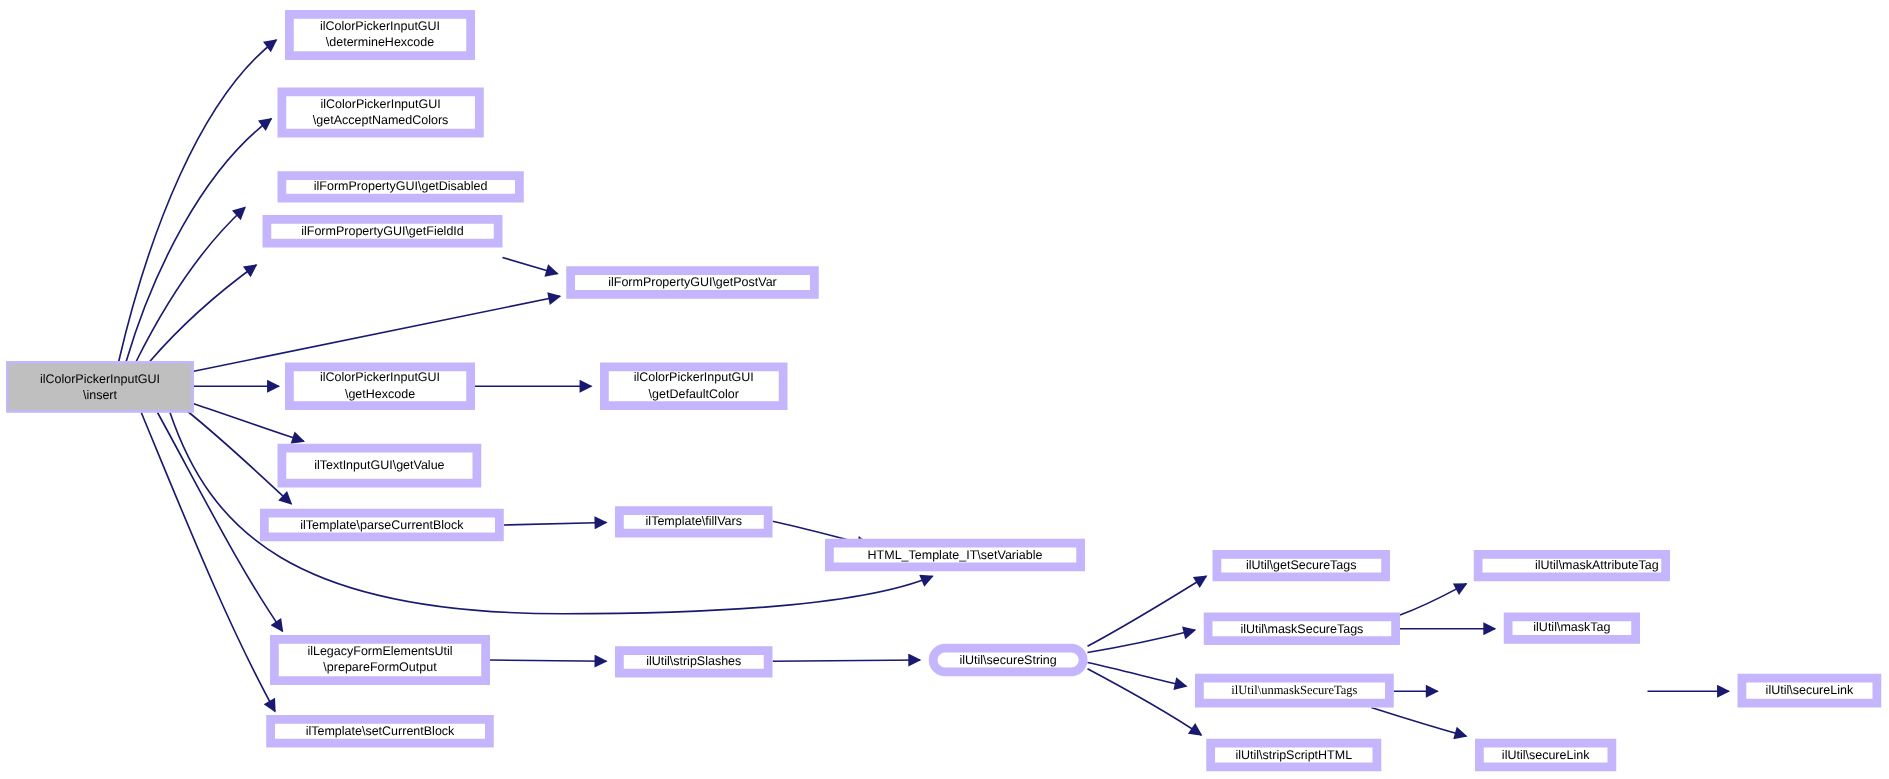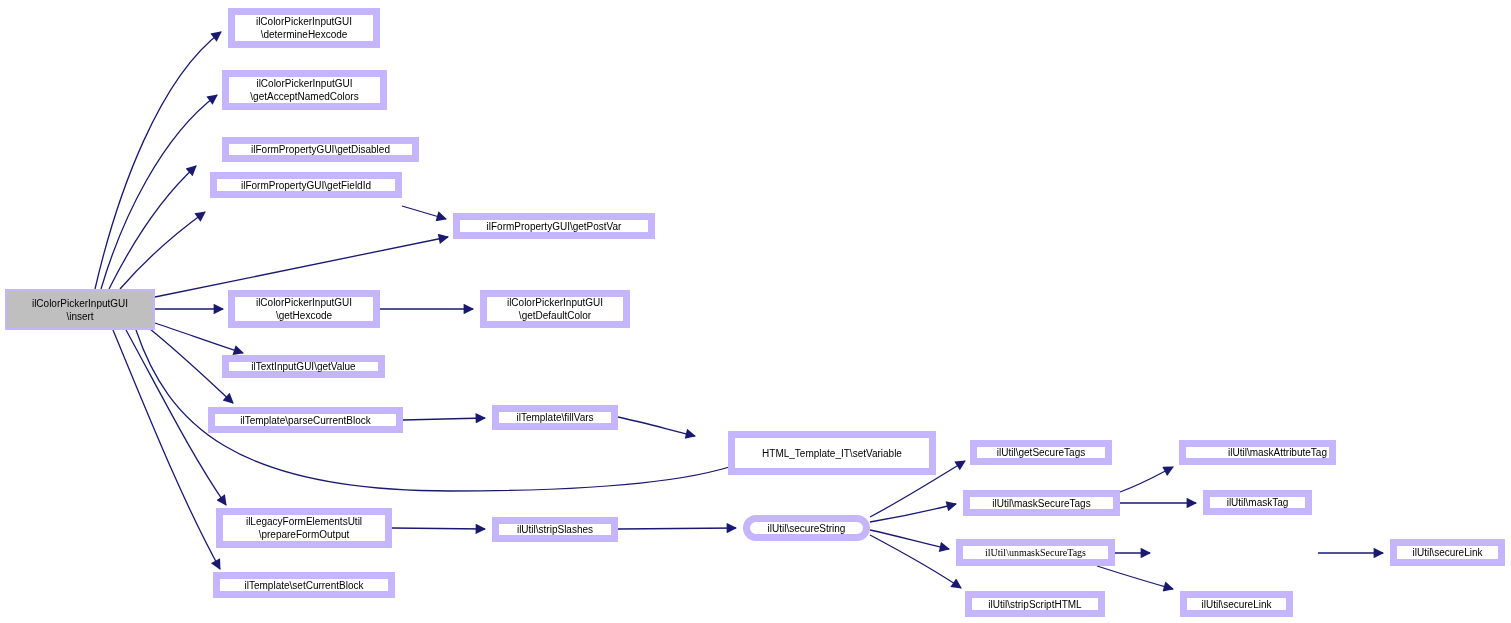--- a/index.html
+++ b/index.html
@@ -60,24 +60,24 @@
 \determineHexcode</div>
     <div class="node" style="left: 222px; top: 70px; width: 165px; height: 40px;">ilColorPickerInputGUI
 \getAcceptNamedColors</div>
     <div class="node" style="left: 201px; top: 137px; width: 197px; height: 25px; margin-left: 21px;">ilFormPropertyGUI\getDisabled</div>
     <div class="node" style="left: 210px; top: 172px; width: 192px; height: 26px;">ilFormPropertyGUI\getFieldId</div>
     <div class="node" style="left: 453px; top: 213px; width: 202px; height: 26px;">ilFormPropertyGUI\getPostVar</div>
     <div class="node" style="left: 228px; top: 290px; width: 152px; height: 38px;">ilColorPickerInputGUI
 \getHexcode</div>
     <div class="node" style="left: 480px; top: 290px; width: 150px; height: 38px;">ilColorPickerInputGUI
 \getDefaultColor</div>
-    <div class="node" style="left: 222px; top: 355px; width: 163px; height: 23px;">ilTextInputGUI\getValue</div>
+    <div class="node" style="left: 222px; top: 355px; width: 163px; height: 35px;">ilTextInputGUI\getValue</div>
     <div class="node" style="left: 208px; top: 407px; width: 195px; height: 26px;">ilTemplate\parseCurrentBlock</div>
     <div class="node" style="left: 492px; top: 405px; width: 126px; height: 25px;">ilTemplate\fillVars</div>
-    <div class="node" style="left: 728px; top: 431px; width: 208px; height: 44px;">HTML_Template_IT\setVariable</div>
+    <div class="node" style="left: 660px; top: 431px; width: 208px; height: 26px;">HTML_Template_IT\setVariable</div>
     <div class="node" style="left: 216px; top: 508px; width: 176px; height: 40px;">ilLegacyFormElementsUtil
 \prepareFormOutput</div>
     <div class="node" style="left: 213px; top: 572px; width: 182px; height: 26px;">ilTemplate\setCurrentBlock</div>
     <div class="node" style="left: 492px; top: 517px; width: 126px; height: 25px;">ilUtil\stripSlashes</div>
     <div class="node" style="left: 743px; top: 515px; width: 127px; height: 26px; border-radius: 13px;">ilUtil\secureString</div>
     <div class="node" style="left: 970px; top: 440px; width: 142px; height: 25px;">ilUtil\getSecureTags</div>
     <div class="node" style="left: 1179px; top: 440px; width: 157px; height: 25px; padding-left: 40px;">ilUtil\maskAttributeTag</div>
     <div class="node" style="left: 963px; top: 490px; width: 157px; height: 26px;">ilUtil\maskSecureTags</div>
     <div class="node" style="left: 1203px; top: 490px; width: 109px; height: 25px;">ilUtil\maskTag</div>
     <div class="node" style="left: 956px; top: 539px; width: 159px; height: 27px; font-family: Liberation Serif, serif;">ilUtil\unmaskSecureTags</div>

